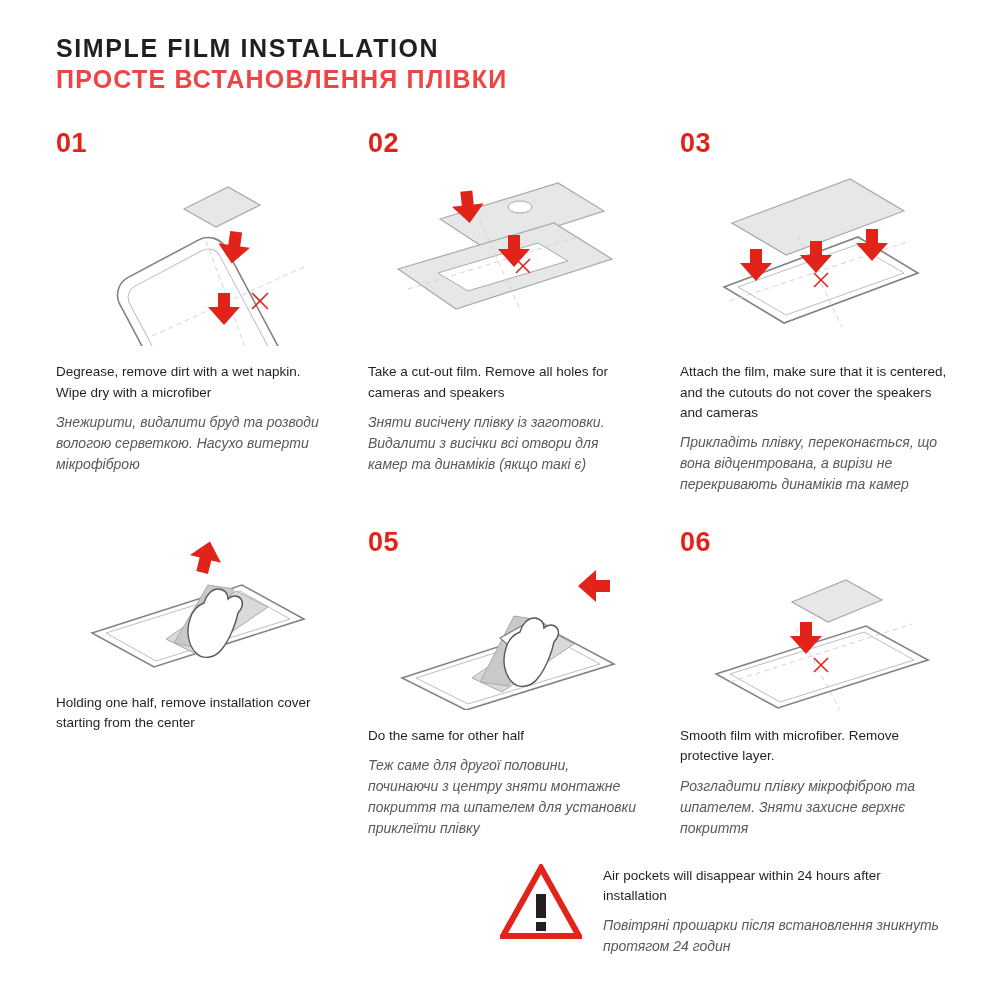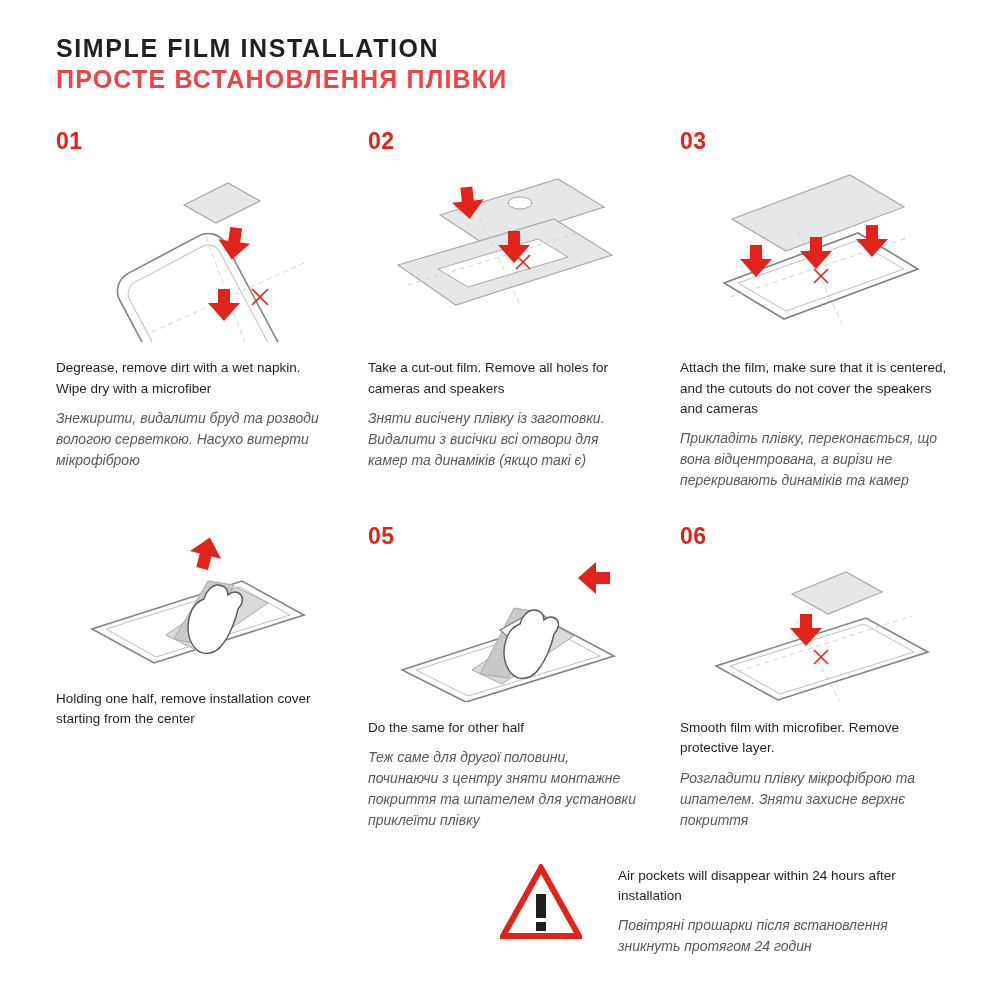--- a/index.html
+++ b/index.html
@@ -48,21 +48,21 @@
     grid-template-columns: repeat(3, 1fr);
     column-gap: 40px;
     row-gap: 6px;
   }
   .step {
     position: relative;
     width: 272px;
   }
   .step-num {
     color: #e2231a;
-    font-size: 23px;
+    font-size: 27px;
     font-weight: bold;
     letter-spacing: 0.5px;
     margin-bottom: 2px;
   }
   .art {
     height: 185px;
     position: relative;
   }
   .art svg {
     display: block;
@@ -84,21 +84,21 @@
     margin-top: 26px;
   }
   
   .footer {
     position: absolute;
     left: 500px;
     top: 862px;
     width: 440px;
     display: flex;
     align-items: flex-start;
-    gap: 36px;
+    gap: 21px;
   }
   .warn-icon {
     flex: 0 0 auto;
     margin-top: 2px;
   }
   .footer-text {
     padding-top: 4px;
   }
   .footer .text-en { margin-top: 0; }
   .footer .text-uk { margin-top: 8px; }

